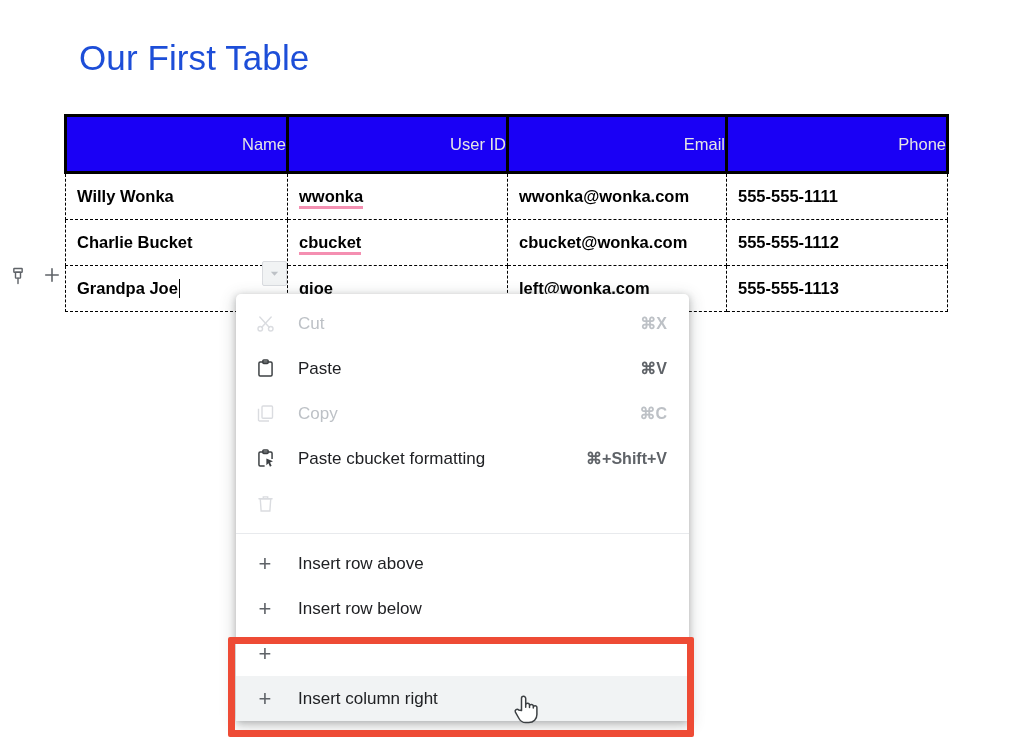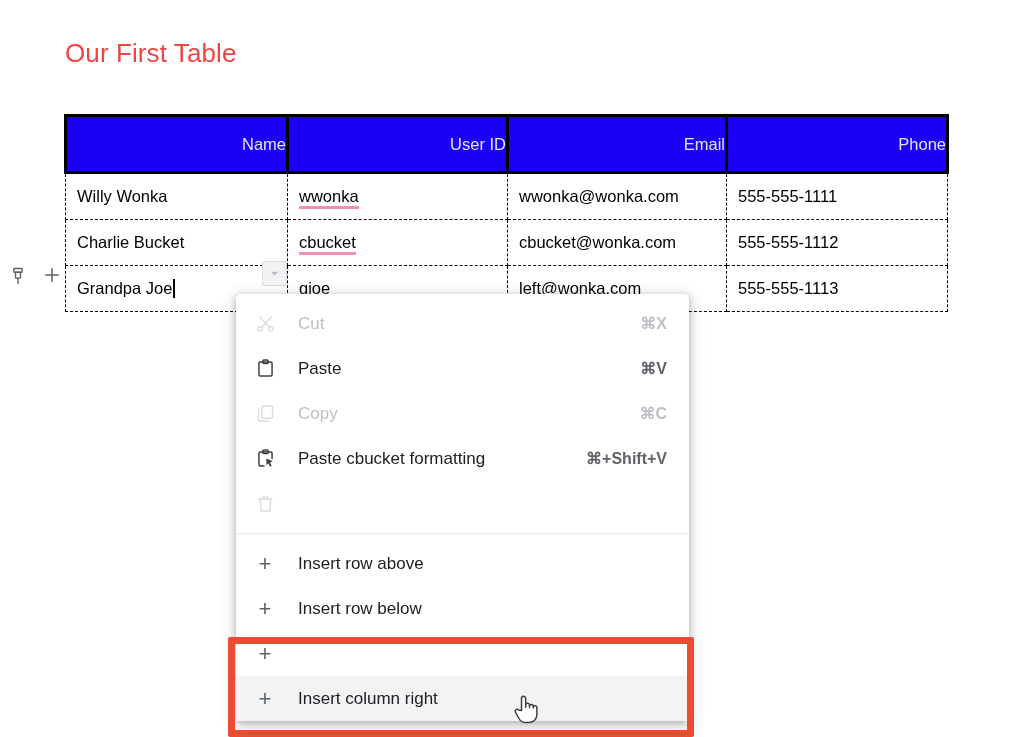--- a/index.html
+++ b/index.html
@@ -12,25 +12,25 @@
     height: 737px;
     position: relative;
     overflow: hidden;
     font-family: "Liberation Sans", sans-serif;
     color: #000000;
   }
 
   
   #doc-title {
     position: absolute;
-    left: 65px;
+    left: 79px;
     top: 38px;
-    font-size: 26px;
+    font-size: 35px;
     font-weight: 400;
-    color: #ef4444;
+    color: #1d4ed8;
     letter-spacing: 0.1px;
     white-space: nowrap;
   }
 
   
   #gutter {
     position: absolute;
     left: 8px;
     top: 265px;
     display: flex;
@@ -59,21 +59,21 @@
     font-size: 16.5px;
     font-weight: normal;
     text-align: right;
     height: 54px;
     border: 3px solid #000000;
     padding: 0;
   }
   #doc-table td {
     height: 45px;
     font-size: 16.5px;
-    font-weight: 400;
+    font-weight: 700;
     color: #000;
     padding: 0 0 0 11px;
     border: 1.6px dashed #000000;
     vertical-align: middle;
     background: #ffffff;
     position: relative;
     white-space: nowrap;
     overflow: hidden;
   }
   

